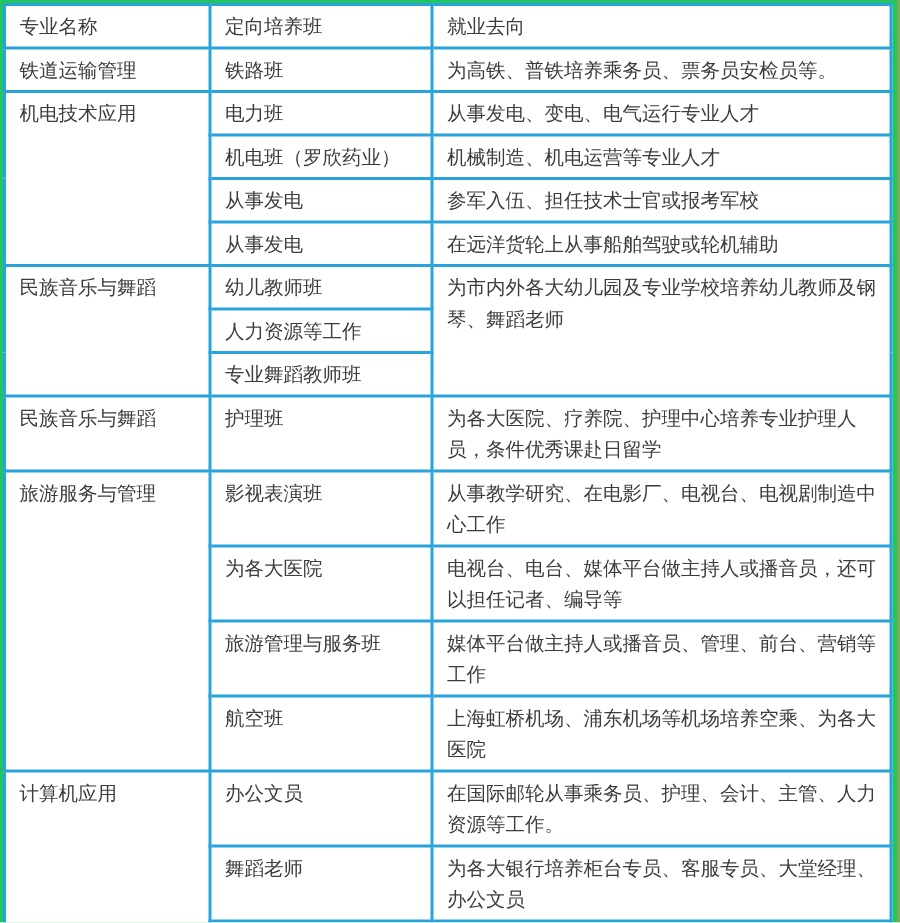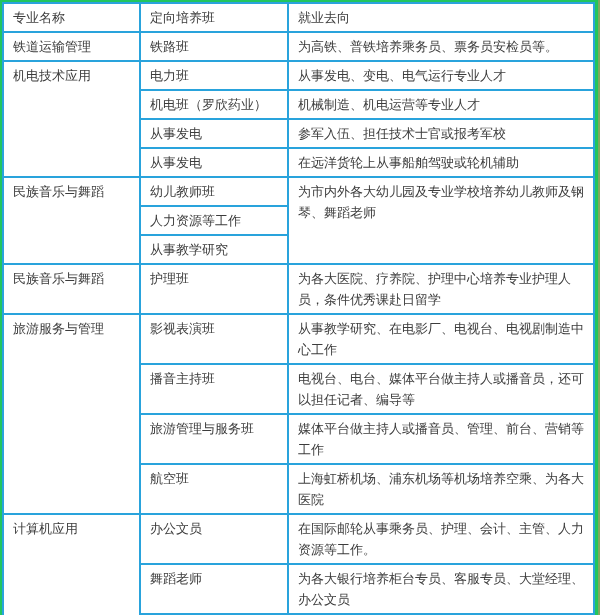--- a/index.html
+++ b/index.html
@@ -88,36 +88,36 @@
 
     <tr>
       <td rowspan="3">民族音乐与舞蹈</td>
       <td>幼儿教师班</td>
       <td rowspan="3">为市内外各大幼儿园及专业学校培养幼儿教师及钢琴、舞蹈老师</td>
     </tr>
     <tr>
       <td>人力资源等工作</td>
     </tr>
     <tr>
-      <td>从事教学研究</td>
+      <td>专业舞蹈教师班</td>
     </tr>
 
     <tr>
       <td>民族音乐与舞蹈</td>
       <td>护理班</td>
       <td>为各大医院、疗养院、护理中心培养专业护理人员，条件优秀课赴日留学</td>
     </tr>
 
     <tr>
       <td rowspan="4">旅游服务与管理</td>
       <td>影视表演班</td>
       <td>从事教学研究、在电影厂、电视台、电视剧制造中心工作</td>
     </tr>
     <tr>
-      <td>播音主持班</td>
+      <td>为各大医院</td>
       <td>电视台、电台、媒体平台做主持人或播音员，还可以担任记者、编导等</td>
     </tr>
     <tr>
       <td>旅游管理与服务班</td>
       <td>媒体平台做主持人或播音员、管理、前台、营销等工作</td>
     </tr>
     <tr>
       <td>航空班</td>
       <td>上海虹桥机场、浦东机场等机场培养空乘、为各大医院</td>
     </tr>

